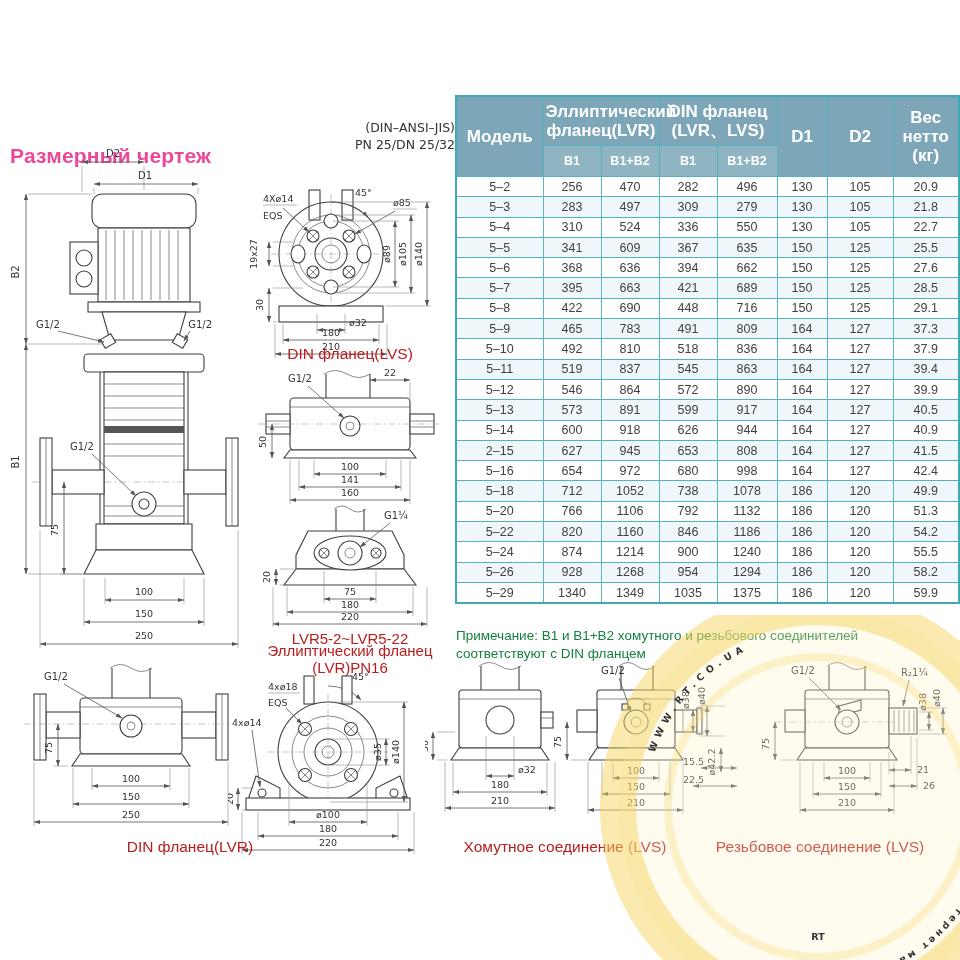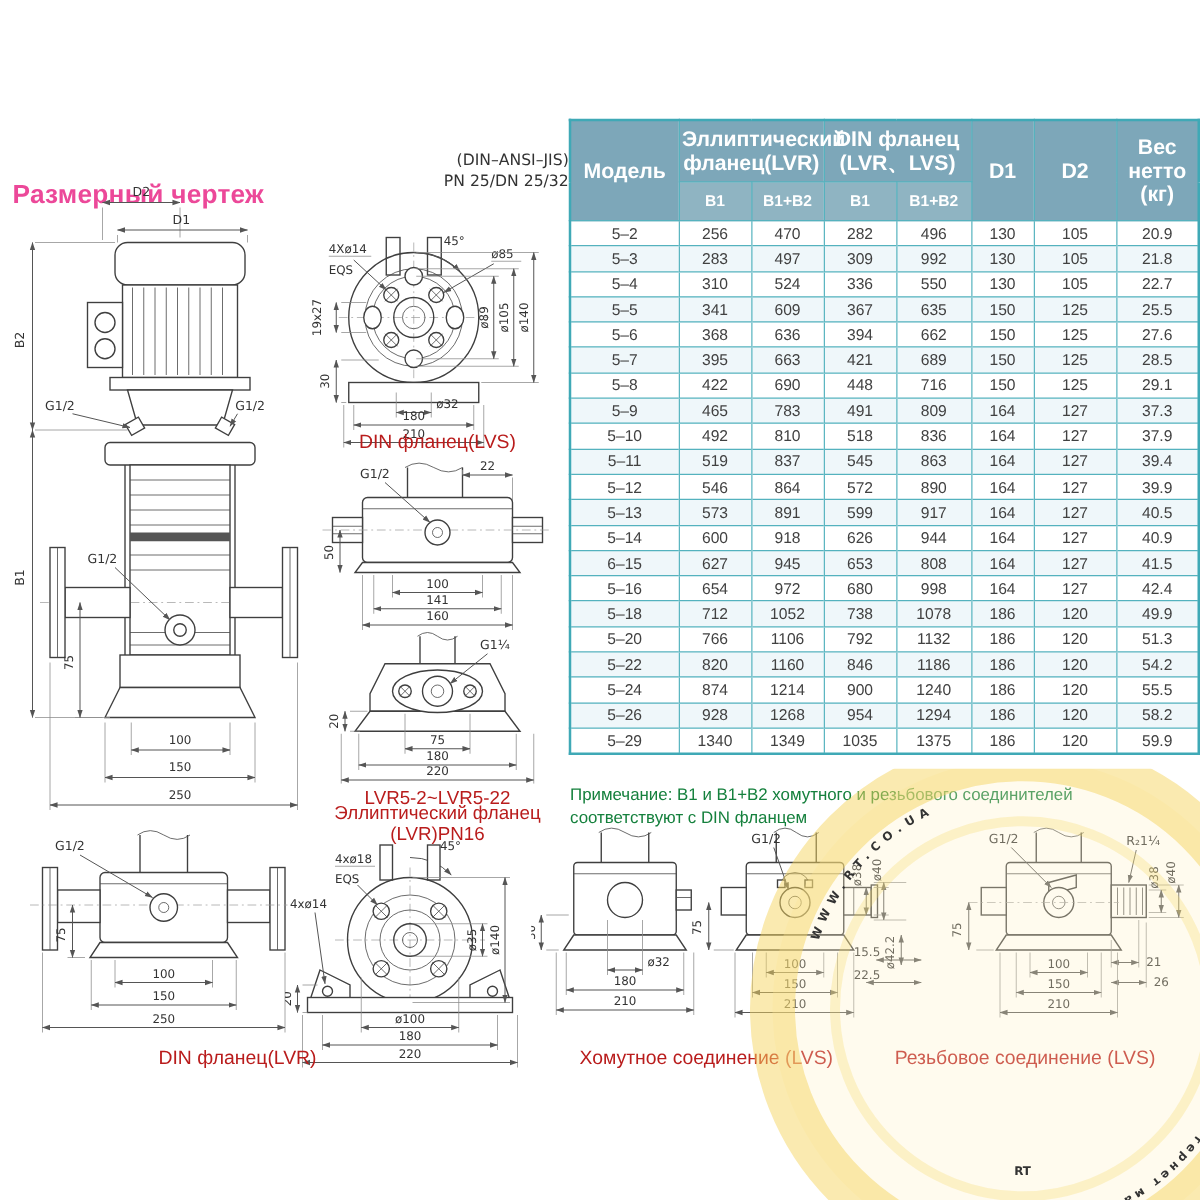--- a/index.html
+++ b/index.html
@@ -335,21 +335,21 @@
         <td>496</td>
         <td>130</td>
         <td>105</td>
         <td>20.9</td>
       </tr>
       <tr>
         <td>5–3</td>
         <td>283</td>
         <td>497</td>
         <td>309</td>
-        <td>992</td>
+        <td>279</td>
         <td>130</td>
         <td>105</td>
         <td>21.8</td>
       </tr>
       <tr>
         <td>5–4</td>
         <td>310</td>
         <td>524</td>
         <td>336</td>
         <td>550</td>
@@ -451,21 +451,21 @@
         <td>5–14</td>
         <td>600</td>
         <td>918</td>
         <td>626</td>
         <td>944</td>
         <td>164</td>
         <td>127</td>
         <td>40.9</td>
       </tr>
       <tr>
-        <td>6–15</td>
+        <td>2–15</td>
         <td>627</td>
         <td>945</td>
         <td>653</td>
         <td>808</td>
         <td>164</td>
         <td>127</td>
         <td>41.5</td>
       </tr>
       <tr>
         <td>5–16</td>

